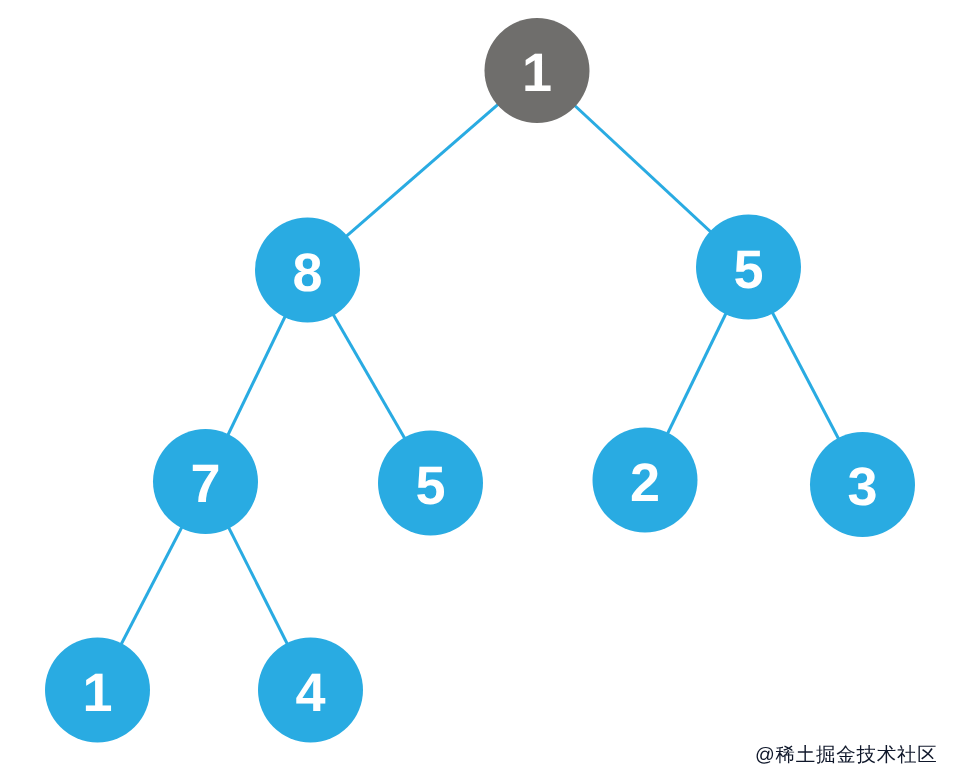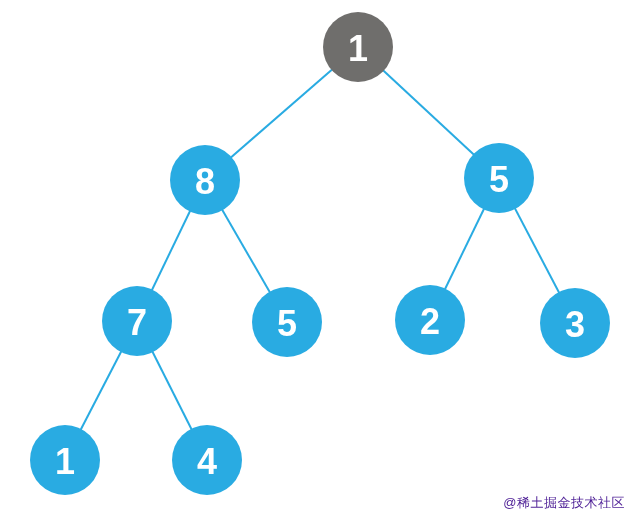--- a/index.html
+++ b/index.html
@@ -25,21 +25,21 @@
     font-family: "Liberation Sans", "DejaVu Sans", sans-serif;
     font-weight: bold;
     user-select: none;
   }
   .watermark {
     position: absolute;
     right: 11px;
     bottom: 4px;
     font-size: 13px;
     letter-spacing: 0.5px;
-    color: #4c1d95;
+    color: #0f172a;
     margin-left: 24px;
   }
 </style>
 </head>
 <body>
 
 <div class="stage">
   <svg class="tree-canvas" width="636" height="516" viewBox="0 0 636 516">
       <line x1="358" y1="47" x2="205" y2="180" stroke="#29ABE2" stroke-width="2"></line>
       <line x1="358" y1="47" x2="499" y2="178" stroke="#29ABE2" stroke-width="2"></line>

